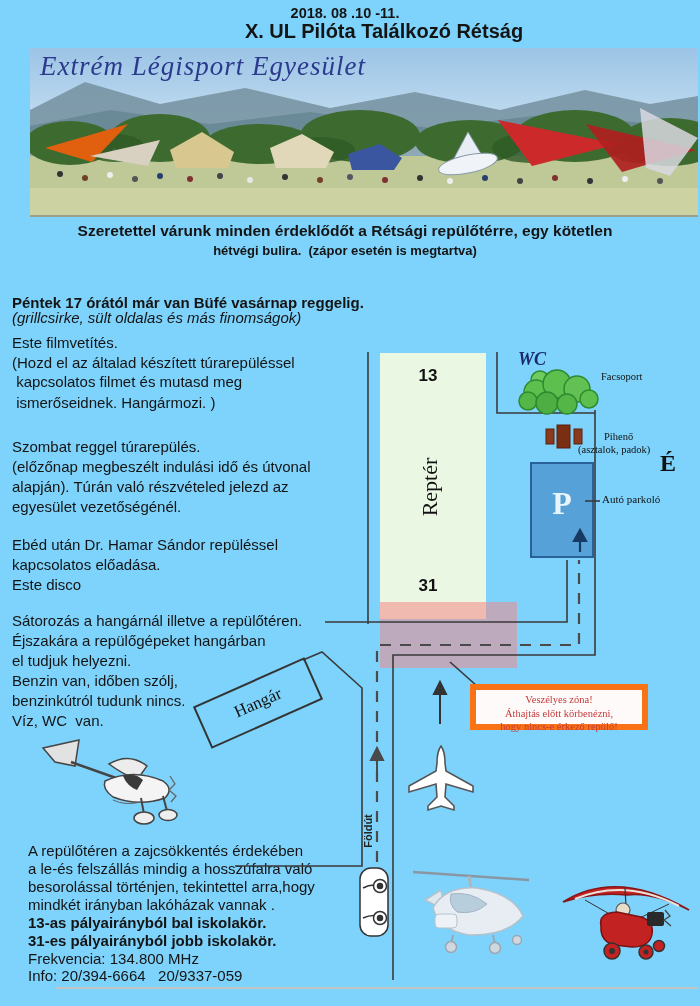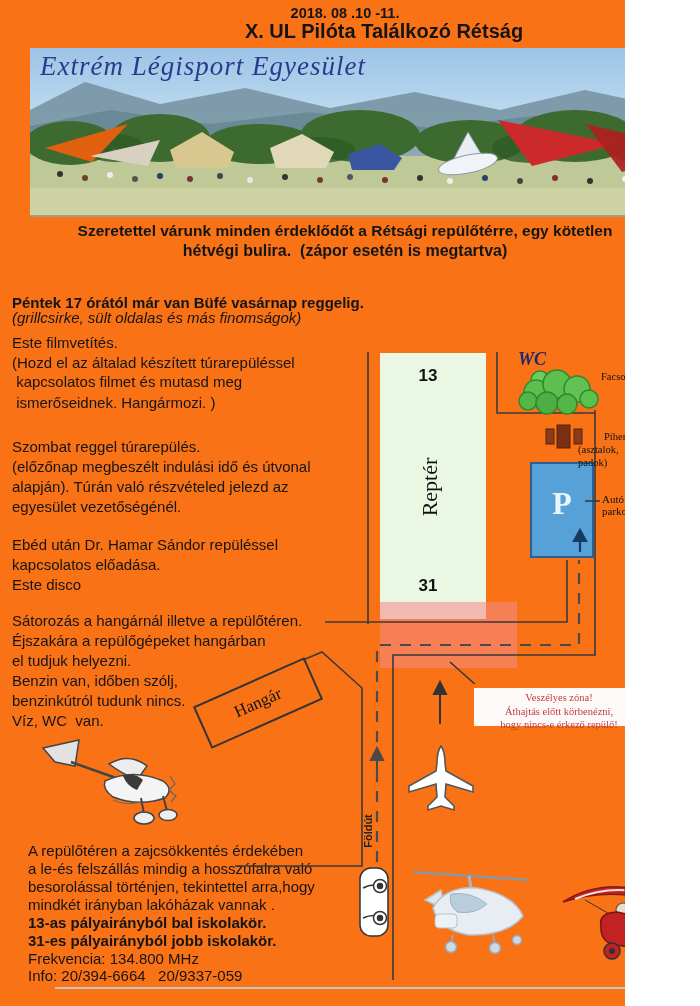--- a/index.html
+++ b/index.html
@@ -1,16 +1,16 @@
 <!DOCTYPE html>
 <html><head>
 <meta charset="utf-8">
 <style>
   html,body{margin:0;padding:0;background:#fff;}
-  #page{position:relative;width:625px;height:1006px;background:#f97316;overflow:hidden;
+  #page{position:relative;width:700px;height:1006px;background:#7dd3fc;overflow:hidden;
         font-family:"Liberation Sans",sans-serif;color:#111;text-decoration:underline;}
   .t{position:absolute;font:15px/20px "Liberation Sans",sans-serif;color:#141414;white-space:pre;}
   .b{font-weight:bold;}
   .i{font-style:italic;}
   .ctr{left:0;width:690px;text-align:center;}
   #banner{position:absolute;left:30px;top:48px;width:668px;height:167px;
           background:linear-gradient(#9cc4e6 0%,#c2dcf0 45%,#d8e8f4 60%);
           border-bottom:2px solid #9aa08a;z-index:1;}
   #banner .club{position:absolute;left:10px;top:2px;font:italic 27px/32px "Liberation Serif",serif;
           color:#2b3a8c;letter-spacing:1px;z-index:3;}
@@ -33,21 +33,21 @@
   #facsoport{position:absolute;left:601px;top:371px;font:10.5px "Liberation Serif",serif;z-index:6;}
   #piheno{position:absolute;left:578px;top:418px;font:10.5px/13px "Liberation Serif",serif;z-index:6;margin-top:12px;}
   #piheno .l1{padding-left:26px;}
   #autoparkolo{position:absolute;left:602px;top:493px;font:11px "Liberation Serif",serif;z-index:6;}
   #north{position:absolute;left:660px;top:450px;font:bold 24px "Liberation Serif",serif;z-index:6;}
   #hangarbox{position:absolute;left:197px;top:680px;width:122px;height:46px;border:2px solid #333;
          box-sizing:border-box;transform:rotate(-24deg);display:flex;align-items:center;
          justify-content:center;font:17px "Liberation Serif",serif;z-index:6;}
   #foldut{position:absolute;left:339px;top:824px;width:60px;height:14px;text-align:center;
          transform:rotate(-90deg);font:bold 11px "Liberation Sans",sans-serif;color:#222;z-index:6;}
-  #warnbox{position:absolute;left:470px;top:684px;width:178px;height:46px;border:4px solid #f97316;
+  #warnbox{position:absolute;left:470px;top:684px;width:178px;height:46px;border:6px solid #f97316;
          background:#fffafa;box-sizing:border-box;z-index:6;text-align:center;
          font:10.5px/13.5px "Liberation Serif",serif;color:#c43a3a;padding-top:3px;}
 </style>
 </head>
 <body>
 
 <div id="page">
 
   <div class="t b ctr" style="top:3px;font-size:14.5px;">2018. 08 .10 -11.</div>
   <div class="t b ctr" style="top:21px;font-size:20px;margin-left:39px;">X. UL Pilóta Találkozó Rétság</div>
@@ -103,21 +103,21 @@
         <circle cx="525" cy="130" r="3" fill="#803030"></circle>
           <circle cx="560" cy="133" r="3" fill="#333"></circle>
         <circle cx="595" cy="131" r="3" fill="#eee"></circle>
           <circle cx="630" cy="133" r="3" fill="#555"></circle>
       </g>
     </svg>
     <div class="club">Extrém Légisport Egyesület</div>
   </div>
 
   <div class="t b ctr" style="top:221px;font-size:15.5px;">Szeretettel várunk minden érdeklődőt a Rétsági repülőtérre, egy kötetlen</div>
-  <div class="t b ctr" style="top:241px;font-size:16px;">hétvégi bulira.  (zápor esetén is megtartva)</div>
+  <div class="t b ctr" style="top:241px;font-size:13px;">hétvégi bulira.  (zápor esetén is megtartva)</div>
 
   <div class="t b" style="left:12px;top:293px;">Péntek 17 órától már van Büfé vasárnap reggelig.</div>
   <div class="t i" style="left:12px;top:308px;">(grillcsirke, sült oldalas és más finomságok)</div>
   <div class="t" style="left:12px;top:333px;">Este filmvetítés.</div>
   <div class="t" style="left:12px;top:353px;">(Hozd el az általad készített túrarepüléssel</div>
   <div class="t" style="left:12px;top:372px;"> kapcsolatos filmet és mutasd meg</div>
   <div class="t" style="left:12px;top:393px;"> ismerőseidnek. Hangármozi. )</div>
 
   <div class="t" style="left:12px;top:437px;">Szombat reggel túrarepülés.</div>
   <div class="t" style="left:12px;top:457px;">(előzőnap megbeszélt indulási idő és útvonal</div>

